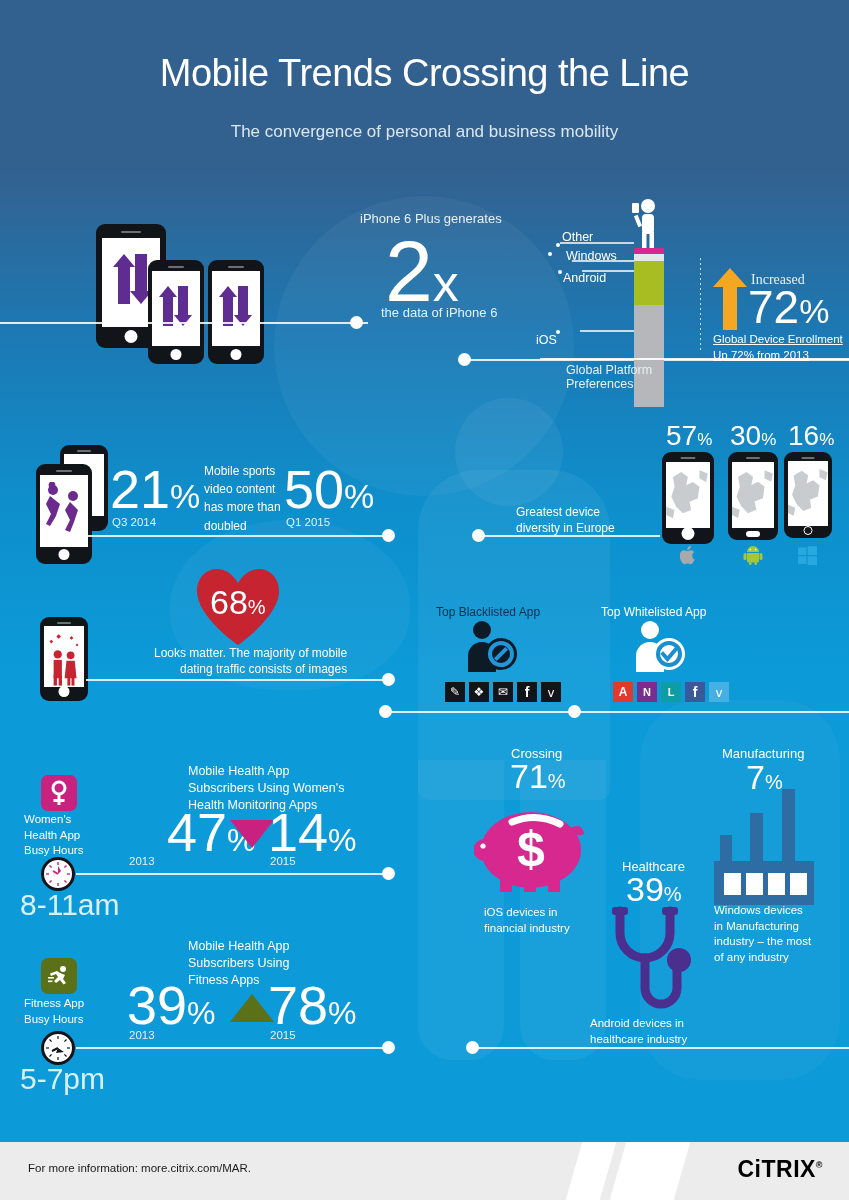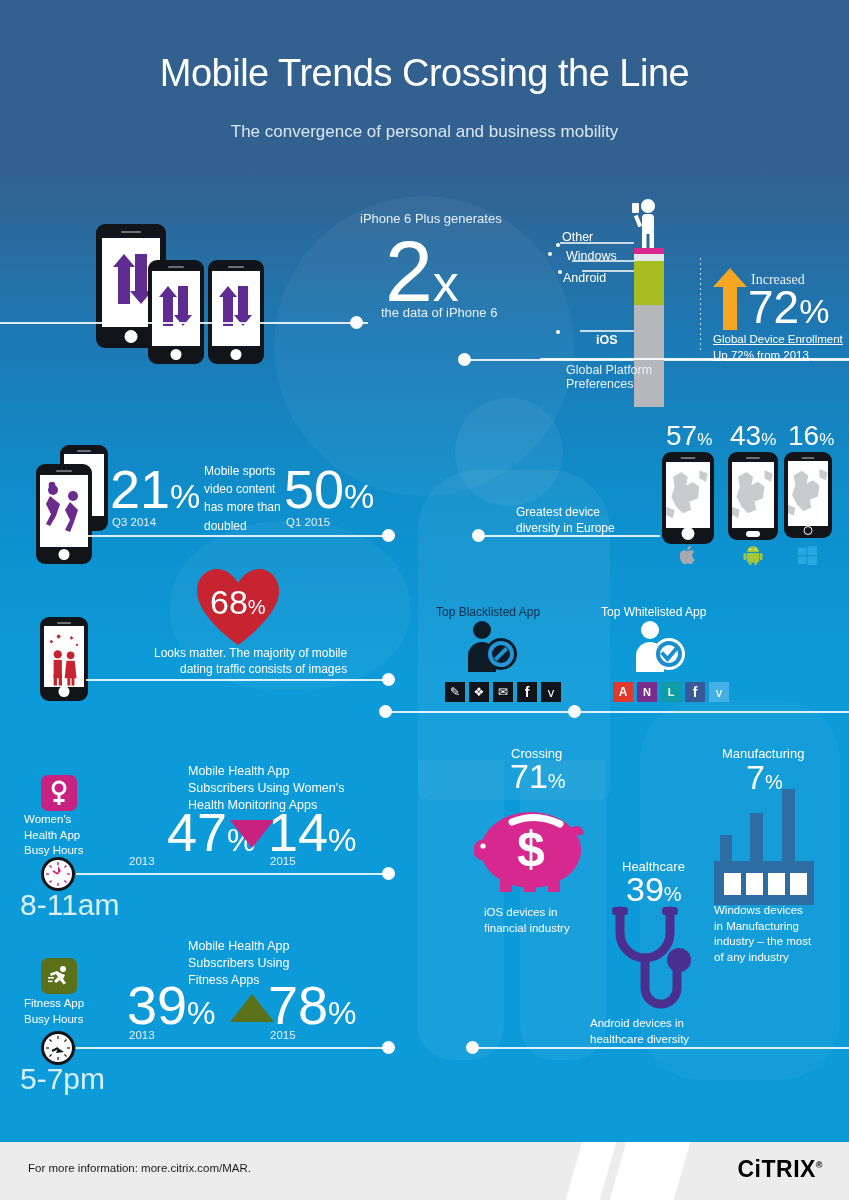--- a/index.html
+++ b/index.html
@@ -225,21 +225,21 @@
     <div class="platline" style="left:572px;top:260px;width:62px;"></div>
     <div class="platdot" style="left:548px;top:252px;"></div>
     <div class="plat-label" style="left:566px;top:249px;">Windows</div>
 
     <div class="platline" style="left:582px;top:270px;width:52px;"></div>
     <div class="platdot" style="left:558px;top:270px;"></div>
     <div class="plat-label" style="left:563px;top:271px;">Android</div>
 
     <div class="platline" style="left:580px;top:330px;width:54px;"></div>
     <div class="platdot" style="left:556px;top:330px;"></div>
-    <div class="plat-label" style="left:596px;top:333px;font-weight:bold;">iOS</div>
+    <div class="plat-label" style="left:536px;top:333px;">iOS</div>
 
     <div class="baseline" style="left:540px;top:358px;width:309px;"></div>
     <div style="position:absolute;left:566px;top:363px;">
       <div class="lbl" style="font-size:12.5px;">Global Platform</div>
       <div class="lbl" style="font-size:12.5px;">Preferences</div>
     </div>
   </div>
 
   <div class="vdots" style="left:700px;top:258px;height:92px;"></div>
   <svg style="position:absolute;left:713px;top:268px;" width="34" height="62" viewBox="0 0 34 62">
@@ -316,21 +316,21 @@
     </div>
     <div class="home" style="bottom:4px;width:13px;height:13px;"></div>
   </div>
   <svg style="position:absolute;left:680px;top:545px;" width="18" height="20" viewBox="0 0 18 20">
     <path d="M12.2 10.6c0-2.3 1.9-3.4 2-3.5-1.1-1.6-2.8-1.8-3.4-1.8-1.4-.15-2.8.85-3.5.85-.7 0-1.85-.83-3.05-.81-1.55.02-3 .9-3.8 2.3-1.63 2.82-.42 7 1.17 9.3.78 1.12 1.7 2.38 2.9 2.34 1.17-.05 1.61-.75 3.02-.75 1.4 0 1.8.75 3.05.73 1.26-.02 2.05-1.14 2.82-2.27.89-1.3 1.25-2.56 1.27-2.62-.03-.01-2.44-.94-2.47-3.73z" fill="#a7a9ac"></path>
     <path d="M10 3.6c.63-.77 1.06-1.83.94-2.9-.9.04-2 .6-2.65 1.36-.58.68-1.1 1.77-.96 2.81 1.01.08 2.04-.51 2.67-1.27z" fill="#a7a9ac"></path>
   </svg>
 
   <div style="position:absolute;left:730px;top:422px;">
     <div>
-      <span class="bignum" style="font-size:28px;">43</span><span class="bignum" style="font-size:17px;">%</span>
+      <span class="bignum" style="font-size:28px;">30</span><span class="bignum" style="font-size:17px;">%</span>
     </div>
   </div>
   <div class="phone" style="left:728px;top:452px;width:50px;height:88px;">
     <div class="spk" style="top:5px;width:14px;"></div>
     <div class="screen" style="bottom:14%;">
       <svg viewBox="0 0 60 80" width="100%" height="100%" preserveAspectRatio="xMidYMid slice">
         <path d="M12 18 L22 12 L30 18 L28 28 L36 24 L44 30 L42 44 L32 48 L34 58 L24 62 L16 54 L10 42 L14 30 Z" fill="#c9cccf"></path>
         <path d="M44 10 L54 14 L52 24 L44 20 Z" fill="#c9cccf"></path>
         <path d="M4 54 L14 58 L12 68 L4 64 Z" fill="#c9cccf"></path>
       </svg>
@@ -594,21 +594,21 @@
   </div>
   <svg style="position:absolute;left:598px;top:905px;" width="110" height="110" viewBox="0 0 110 110">
     <path d="M22 6 v22 a25 25 0 0 0 50 0 v-22" stroke="#4b2f8f" stroke-width="9" fill="none" stroke-linecap="round"></path>
     <path d="M47 53 v30 a16 16 0 0 0 32 0 v-18" stroke="#4b2f8f" stroke-width="9" fill="none" stroke-linecap="round"></path>
     <circle cx="81" cy="55" r="12" fill="#4b2f8f"></circle>
     <rect x="14" y="2" width="16" height="8" rx="3" fill="#4b2f8f"></rect>
     <rect x="64" y="2" width="16" height="8" rx="3" fill="#4b2f8f"></rect>
   </svg>
   <div style="position:absolute;left:590px;top:1016px;">
     <div class="cap" style="font-size:11.5px;">Android devices in</div>
-    <div class="cap" style="font-size:11.5px;">healthcare diversity</div>
+    <div class="cap" style="font-size:11.5px;">healthcare industry</div>
   </div>
 
   <div class="cap" style="position:absolute;left:722px;top:745px;font-size:13px;">Manufacturing</div>
   <div style="position:absolute;left:746px;top:760px;">
     <span class="bignum" style="font-size:34px;">7</span><span class="bignum" style="font-size:20px;">%</span>
   </div>
   <svg style="position:absolute;left:714px;top:775px;" width="100" height="130" viewBox="0 0 100 130">
     <rect x="6" y="60" width="12" height="30" fill="#2e6da4"></rect>
     <rect x="36" y="38" width="13" height="52" fill="#2e6da4"></rect>
     <rect x="68" y="14" width="13" height="76" fill="#2e6da4"></rect>

